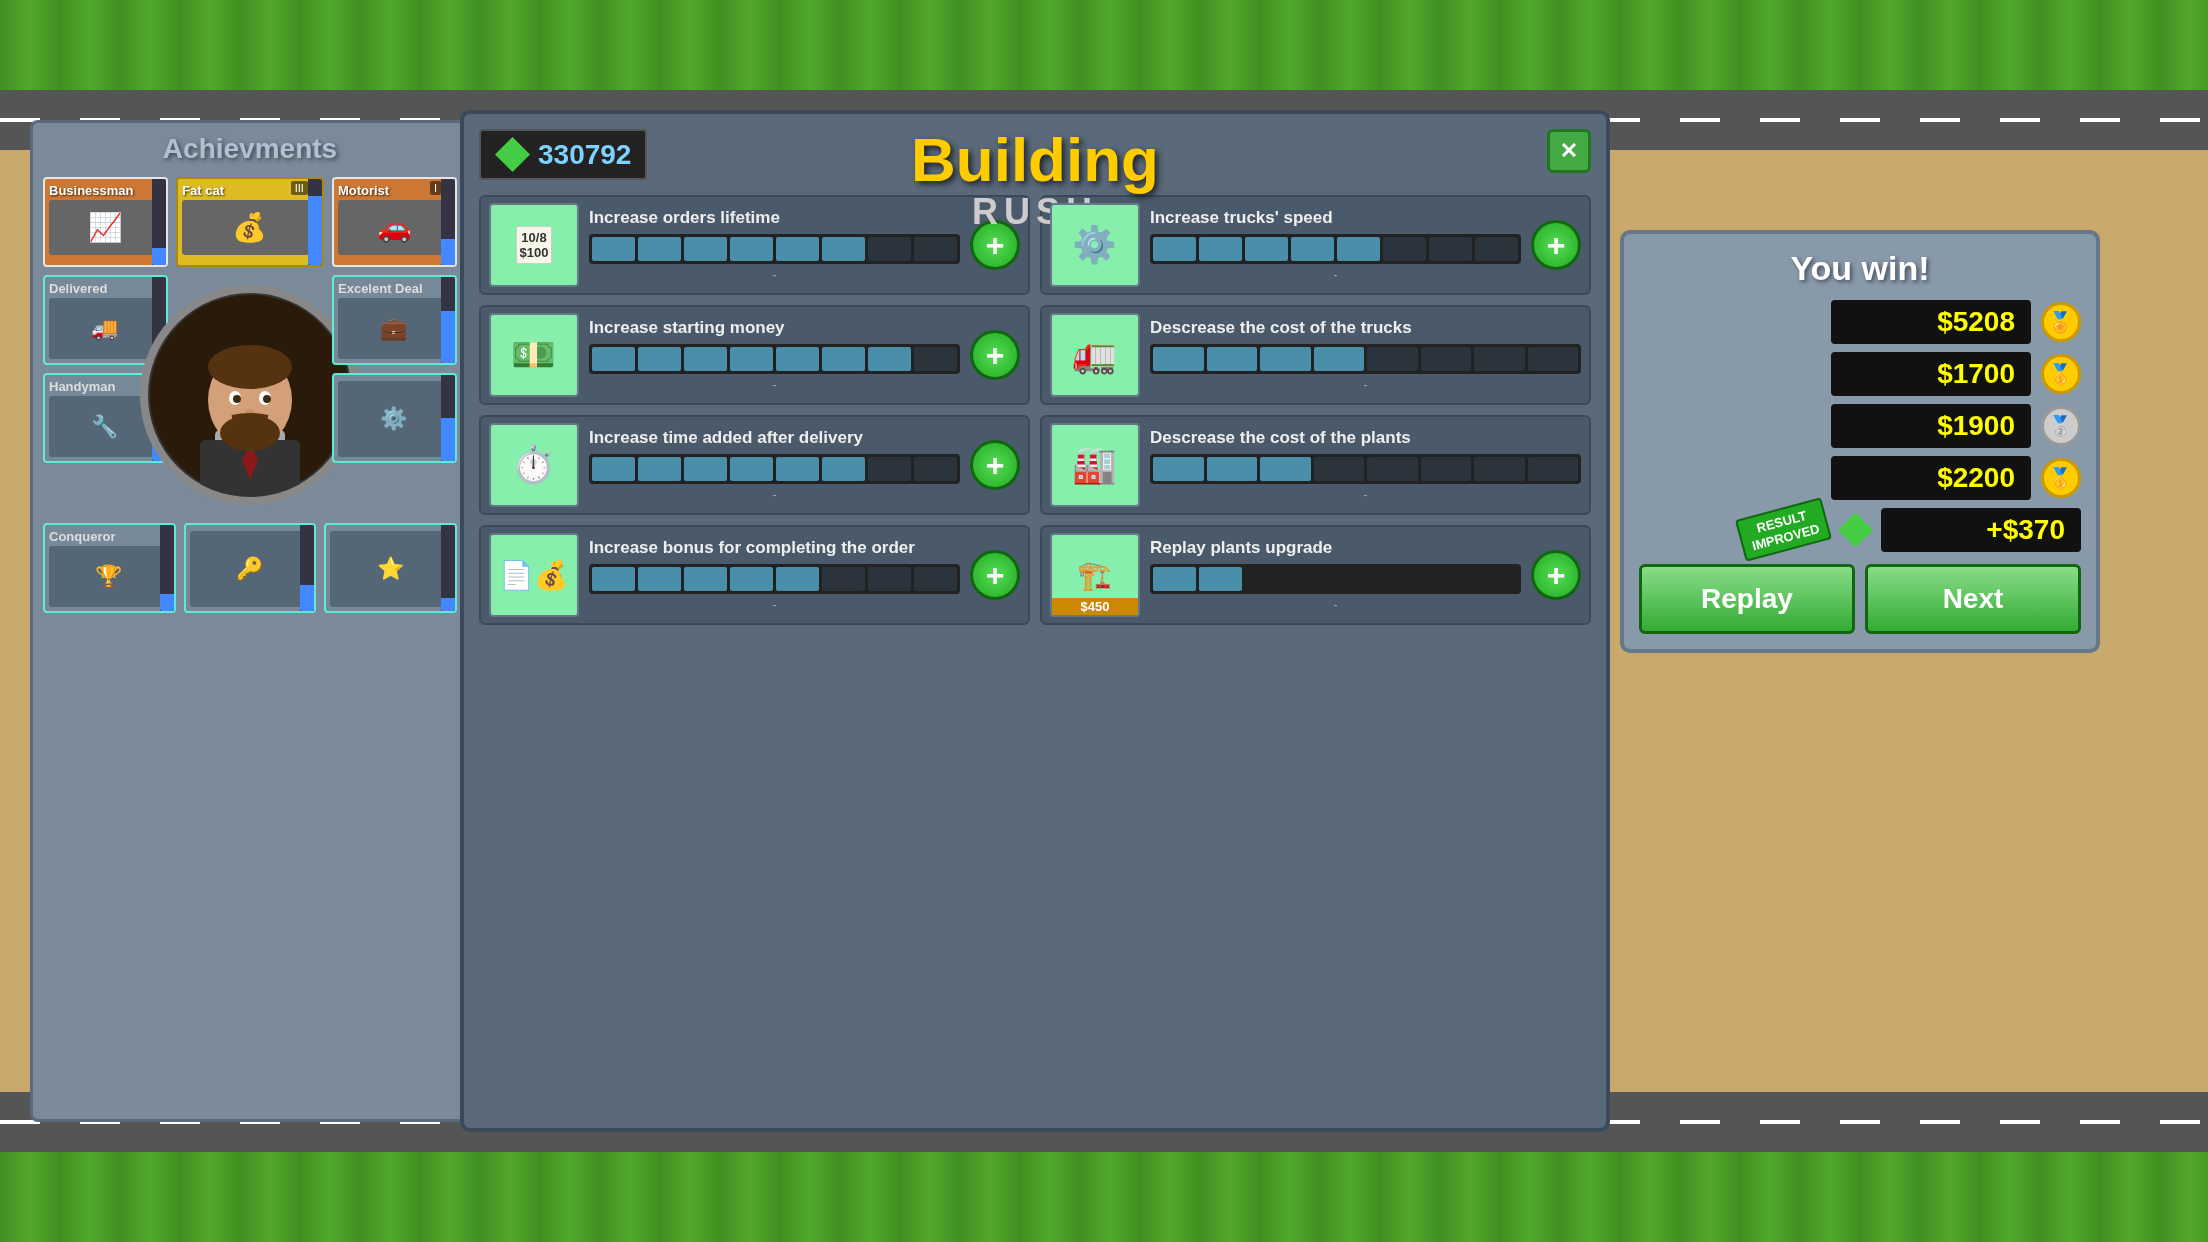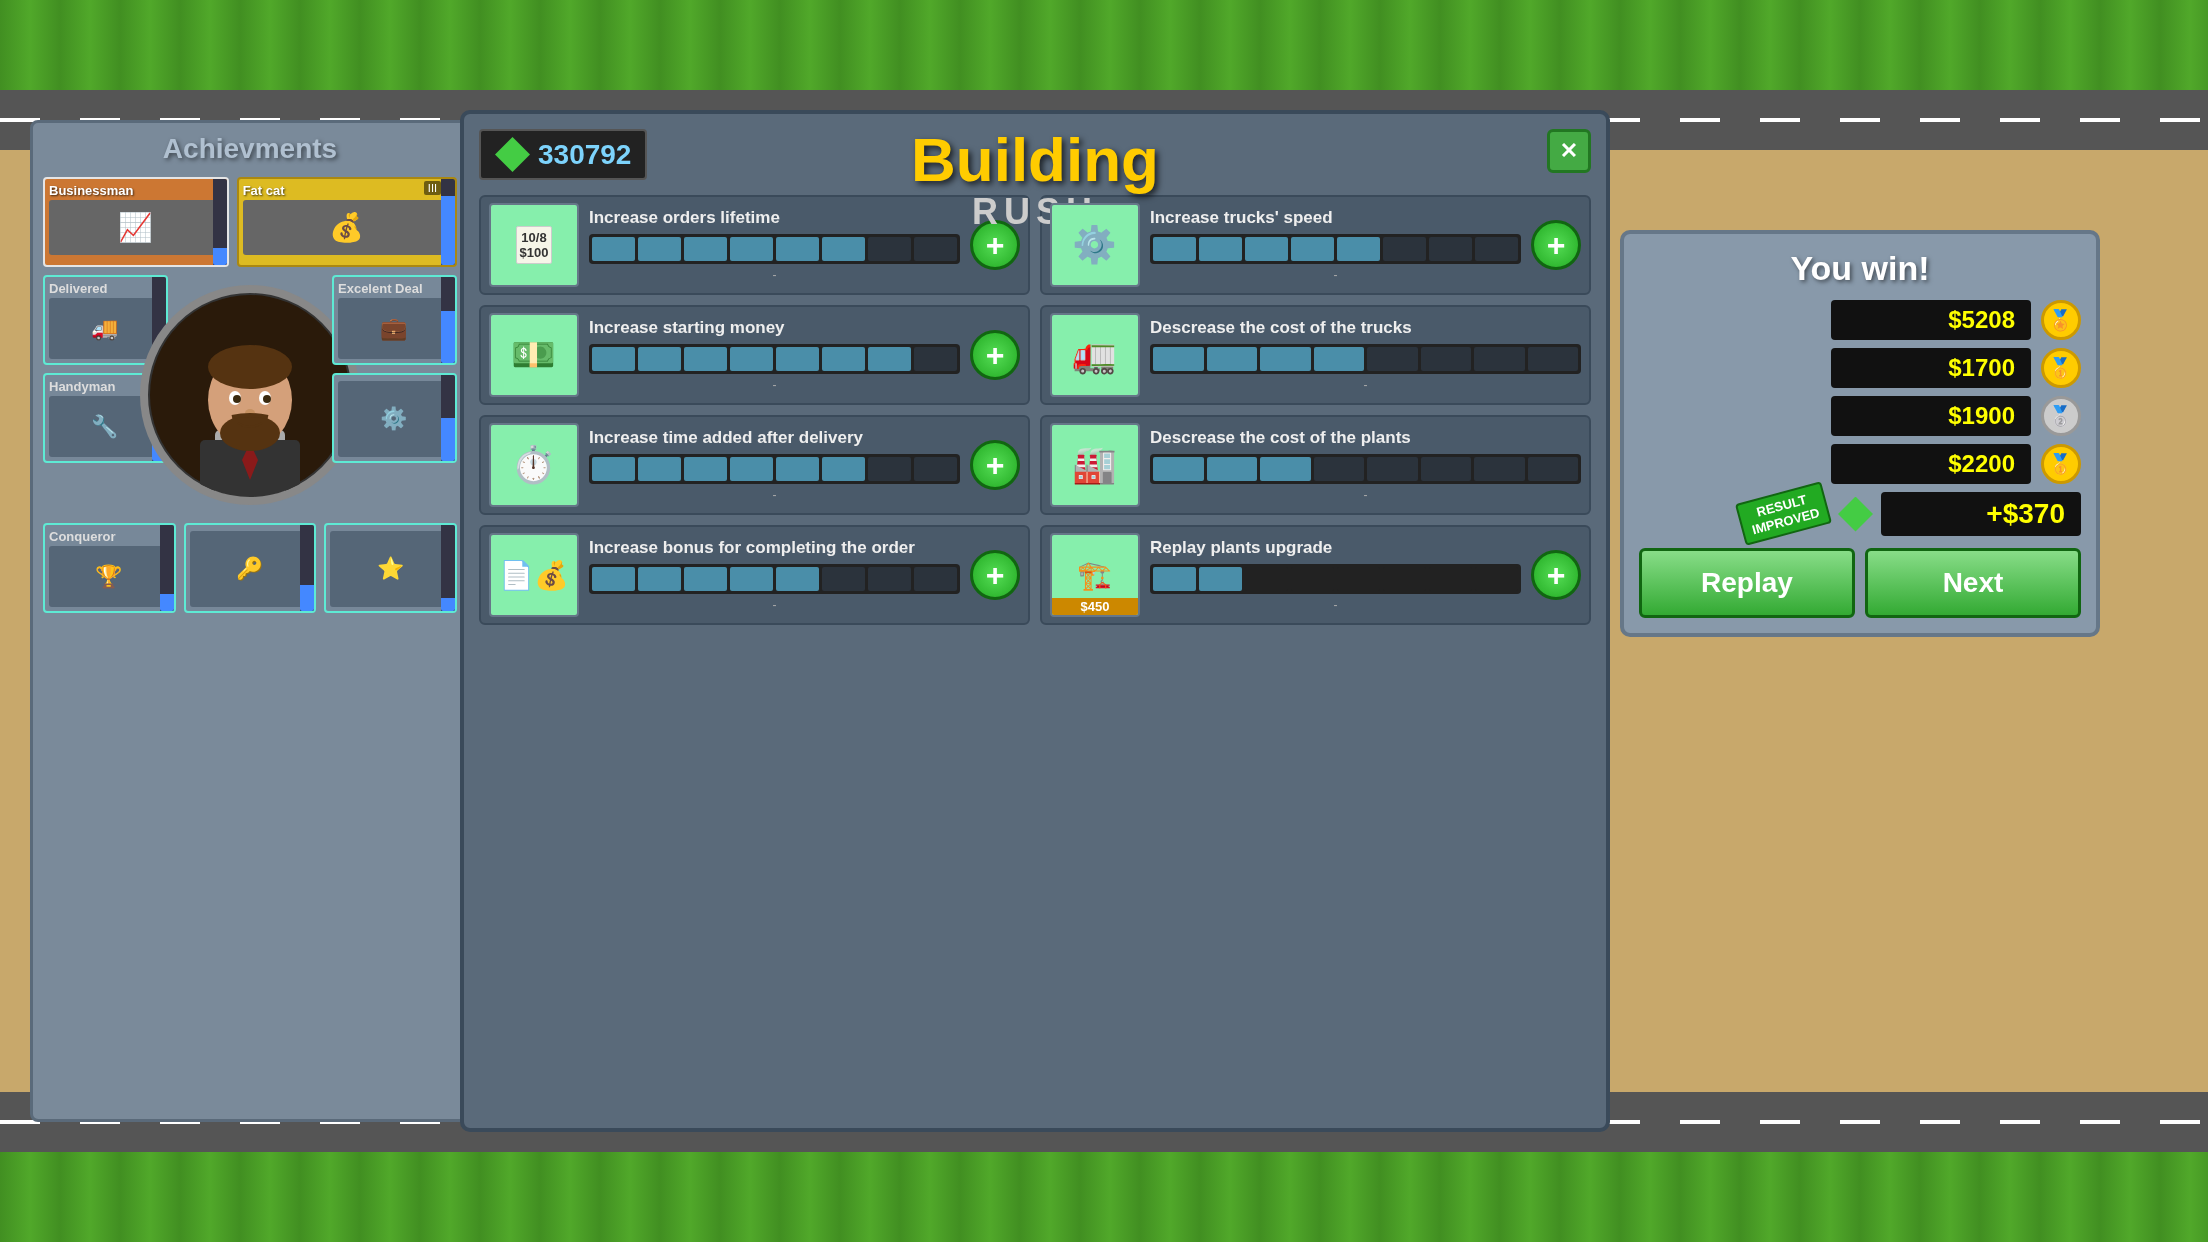--- a/index.html
+++ b/index.html
@@ -387,21 +387,21 @@
       justify-content: center;
       font-size: 20px;
     }
 
     .score-medal.gold { background: #ffcc00; border: 3px solid #cc9900; }
     .score-medal.silver { background: #cccccc; border: 3px solid #999999; }
 
     .score-value {
       background: #111;
       color: #ffff00;
-      font-size: 24px;
+      font-size: 28px;
       font-weight: 900;
       padding: 6px 16px;
       border-radius: 4px;
       min-width: 200px;
       text-align: right;
       font-family: 'Arial Black', sans-serif;
     }
 
     .result-improved {
       background: #22aa22;
@@ -556,20 +556,30 @@
     <div class="achievement-card gold" style="flex:1.2;">
       <span class="achievement-card-label">Fat cat</span>
       <span style="position:absolute;top:2px;right:14px;background:rgba(0,0,0,0.5);color:#fff;font-size:11px;padding:1px 4px;border-radius:2px;">III</span>
       <div class="achievement-card-inner">
         <span style="font-size:28px;">💰</span>
       </div>
       <div class="progress-side-bar">
         <div class="progress-side-fill" style="height:80%;"></div>
       </div>
     </div>
+    <div class="achievement-card" style="background:#cc7733; width:120px;">
+      <span class="achievement-card-label">Motorist</span>
+      <span style="position:absolute;top:2px;right:14px;background:rgba(0,0,0,0.5);color:#fff;font-size:11px;padding:1px 4px;border-radius:2px;">I</span>
+      <div class="achievement-card-inner">
+        <span style="font-size:28px;">🚗</span>
+      </div>
+      <div class="progress-side-bar">
+        <div class="progress-side-fill" style="height:30%;"></div>
+      </div>
+    </div>
   </div>
 
   <div style="position:relative; height:240px; margin-bottom:8px;">
 
     <div style="position:absolute;left:0;top:0;display:flex;flex-direction:column;gap:8px;width:125px;">
       <div class="small-ach-card">
         <span class="small-ach-label">Delivered</span>
         <div class="small-ach-inner">
           <span>🚚</span>
         </div>

